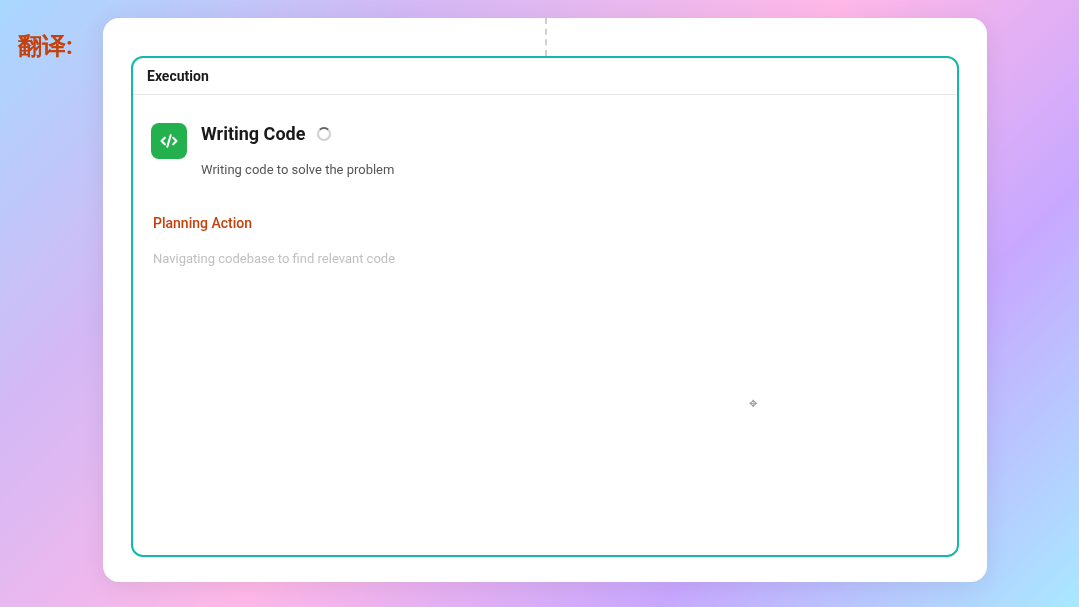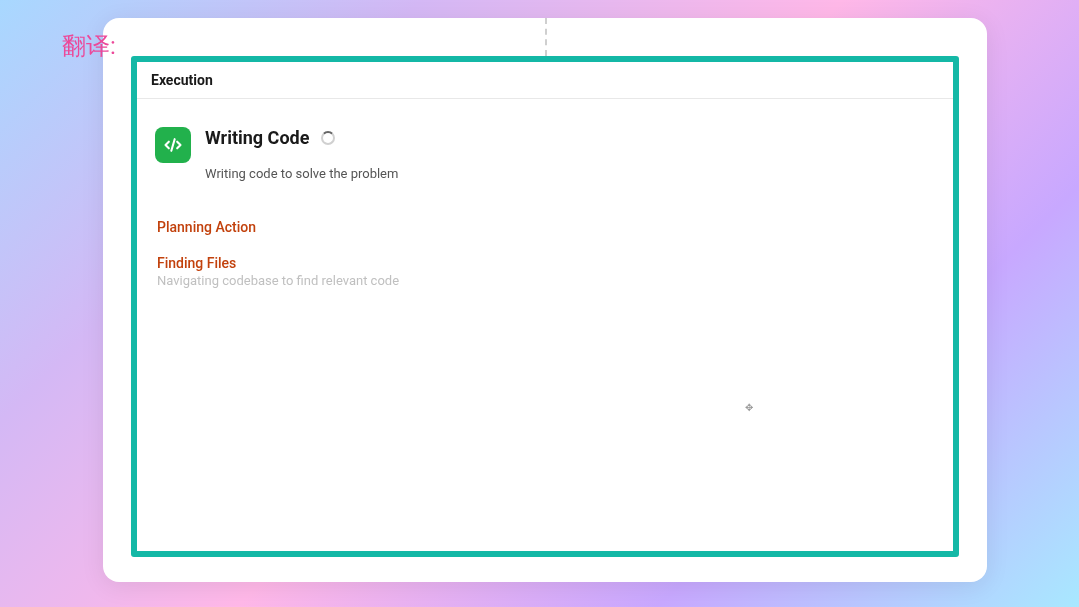--- a/index.html
+++ b/index.html
@@ -14,25 +14,24 @@
       font-family: -apple-system, BlinkMacSystemFont, 'Segoe UI', Roboto, Helvetica, Arial, sans-serif;
       background: linear-gradient(135deg, #a8d8ff 0%, #d4b8f5 25%, #ffb8e8 50%, #c8a8ff 75%, #a8e8ff 100%);
       overflow: hidden;
       position: relative;
     }
 
     .overlay-label {
       position: absolute;
       top: 30px;
       left: 18px;
-      color: #ec4899;
+      color: #c2410c;
       font-size: 24px;
-      font-weight: 400;
+      font-weight: 700;
       z-index: 10;
-      margin-left: 44px;
     }
 
     .outer-panel {
       position: absolute;
       top: 18px;
       left: 103px;
       right: 92px;
       bottom: 25px;
       background: #ffffff;
       border-radius: 16px;
@@ -49,22 +48,22 @@
       border-left: 2px dashed #cfcfcf;
     }
 
     .inner-card {
       position: absolute;
       top: 38px;
       left: 28px;
       right: 28px;
       bottom: 25px;
       background: #ffffff;
-      border: 6px solid #14b8a6;
-      border-radius: 3px;
+      border: 2px solid #14b8a6;
+      border-radius: 12px;
       overflow: hidden;
     }
 
     .card-header {
       padding: 10px 14px 10px 14px;
       border-bottom: 1px solid #e8e8e8;
     }
 
     .card-header-title {
       font-size: 14px;
@@ -192,21 +191,20 @@
           </div>
           <div class="step-active-desc">Writing code to solve the problem</div>
         </div>
       </div>
 
       <div class="step-inactive">
         <div class="step-inactive-title">Planning Action</div>
       </div>
 
       <div class="step-inactive">
-        <div class="step-inactive-title">Finding Files</div>
         <div class="step-inactive-desc">Navigating codebase to find relevant code</div>
       </div>
 
     </div>
 
     <div class="small-dot">✥</div>
   </div>
 </div>
 
 </body></html>

